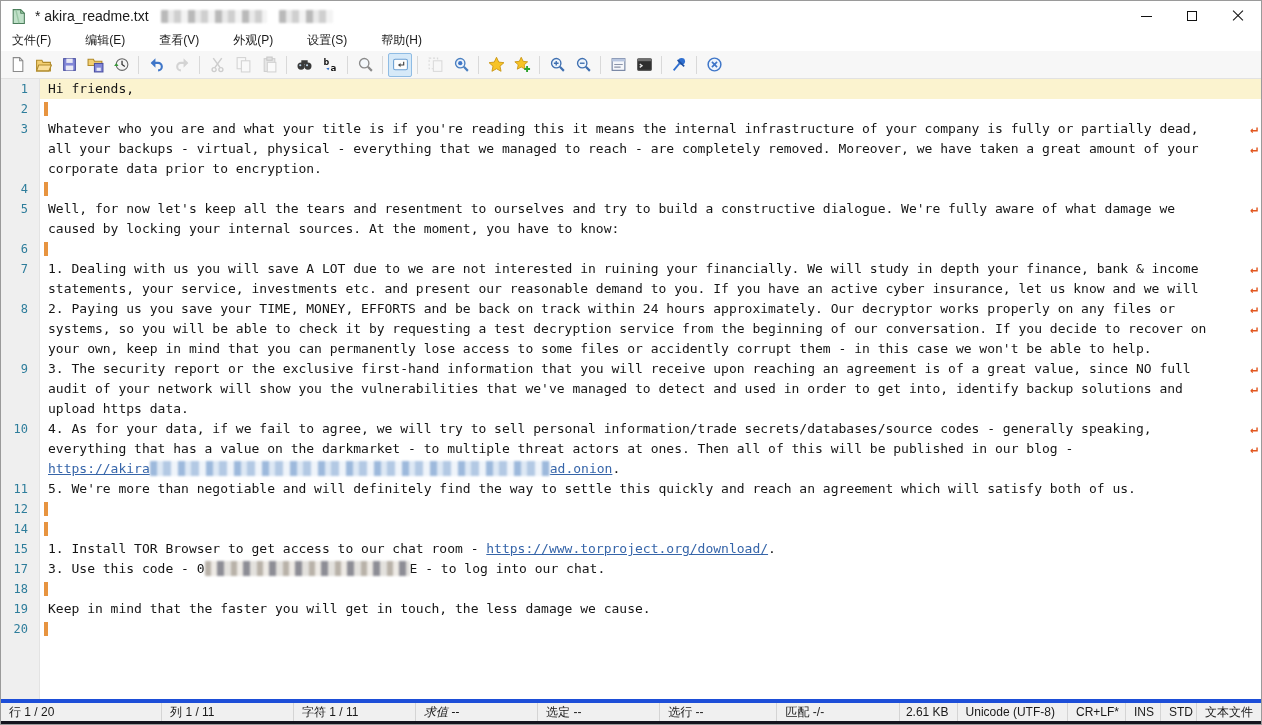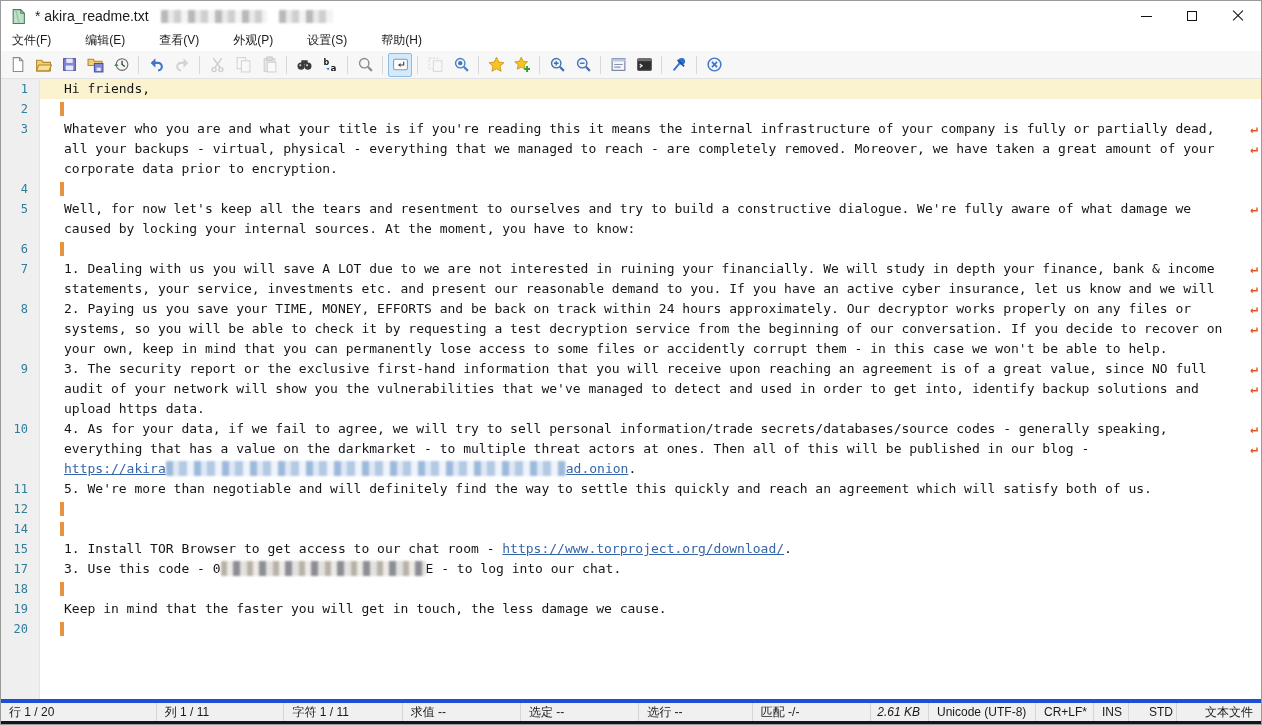--- a/index.html
+++ b/index.html
@@ -35,38 +35,38 @@
   .tbtn.disabled{ opacity:.40; filter:grayscale(100%); }
   .tbtn.active{ background:#d6e9f8; border-color:#8fbce4; }
   .tsep{ width:1px; height:18px; background:#d9d9d9; margin:0 4px; }
   
   .editor{ flex:1 1 auto; display:flex; flex-direction:column; background:#fff; overflow:hidden;
            font-family:"DejaVu Sans Mono","Liberation Mono",monospace; font-size:13px; }
   .vrow{ height:20px; display:flex; position:relative; flex:0 0 auto; }
   .vrow.filler{ flex:1 1 auto; height:auto; }
   .gutter{ width:39px; flex:0 0 auto; background:#efefef; border-right:1px solid #e3e3e3;
            color:#2e7d9b; text-align:right; padding-right:11px; line-height:20px; font-size:12px; }
-  .rowtext{ flex:1; padding-left:24px; line-height:20px; white-space:pre; color:#151515; overflow:hidden; }
+  .rowtext{ flex:1; padding-left:8px; line-height:20px; white-space:pre; color:#151515; overflow:hidden; }
   .rowtext.current{ background:#fbf3cf; }
   .link{ color:#3665a9; text-decoration:underline; cursor:pointer; }
   .wrapmark{ position:absolute; right:3px; top:0; line-height:20px; color:#e2571f; font-weight:bold; font-size:13px; }
   .blank-mark{ display:inline-block; width:4px; height:14px; border:2px solid #e79440; vertical-align:-3px; margin-left:-4px; background:#fff; }
   .blur{ display:inline-block; height:15px; vertical-align:-3px; border-radius:1px; filter:blur(0.8px); }
   .blur.link-style{
     background:repeating-linear-gradient(90deg,#9db9dc 0 7px,#dde8f4 7px 13px,#b3c9e4 13px 21px,#eff4fa 21px 28px),
                repeating-linear-gradient(0deg,rgba(255,255,255,.40) 0 4px,rgba(90,120,170,.30) 4px 8px);
   }
   .blur.dark-style{
     background:repeating-linear-gradient(90deg,#b9b2a9 0 6px,#edeae5 6px 12px,#8d8d95 12px 19px,#e3e1dd 19px 26px),
                repeating-linear-gradient(0deg,rgba(255,255,255,.35) 0 4px,rgba(80,80,90,.30) 4px 8px);
   }
   
   .statusbar{ height:22px; flex:0 0 auto; border-top:4px solid #1d4ed8; background:#f0f0f0; display:flex; align-items:stretch; font-size:12px; color:#1a1a1a; }
   .scell{ display:flex; align-items:center; padding:0 8px; white-space:nowrap; border-right:1px solid #d4d4d4; }
-  .scell.grow{ flex:1; border-right:none;margin-left:20px; }
+  .scell.grow{ flex:1; border-right:none; }
   .scell.right{ justify-content:flex-end; }
   .bottomstrip{ height:3px; background:#14141e; flex:0 0 auto; }
 </style>
 </head>
 <body>
 
 <div class="window">
 
   <div class="titlebar">
     <svg class="app-icon" viewBox="0 0 16 16">
@@ -397,25 +397,25 @@
       <div class="vrow filler">
         <div class="gutter"></div>
         <div class="rowtext"></div>
       </div>
     </div>
 
   <div class="statusbar">
       <div class="scell" style="width: 165px;">行  1 / 20</div>
       <div class="scell" style="width: 135px;">列  1 / 11</div>
       <div class="scell" style="width: 125px;">字符  1 / 11</div>
-      <div class="scell" style="width: 125px;">求值  --</div>
+      <div class="scell" style="width: 125px; font-style: italic;">求值  --</div>
       <div class="scell" style="width: 125px;">选定  --</div>
       <div class="scell" style="width: 120px;">选行  --</div>
       <div class="scell" style="width: 125px;">匹配  -/-</div>
-      <div class="scell right" style="width: 58px; font-style: italic;">2.61 KB</div>
+      <div class="scell right" style="width: 58px;">2.61 KB</div>
       <div class="scell" style="width: 113px;">Unicode (UTF-8)</div>
       <div class="scell" style="width: 58px;">CR+LF*</div>
       <div class="scell" style="width: 35px;">INS</div>
-      <div class="scell" style="width: 36px; margin-left: 12px;">STD</div>
+      <div class="scell" style="width: 36px;">STD</div>
       <div class="scell grow">文本文件</div>
     </div>
   <div class="bottomstrip"></div>
 </div>
 
 </body></html>

